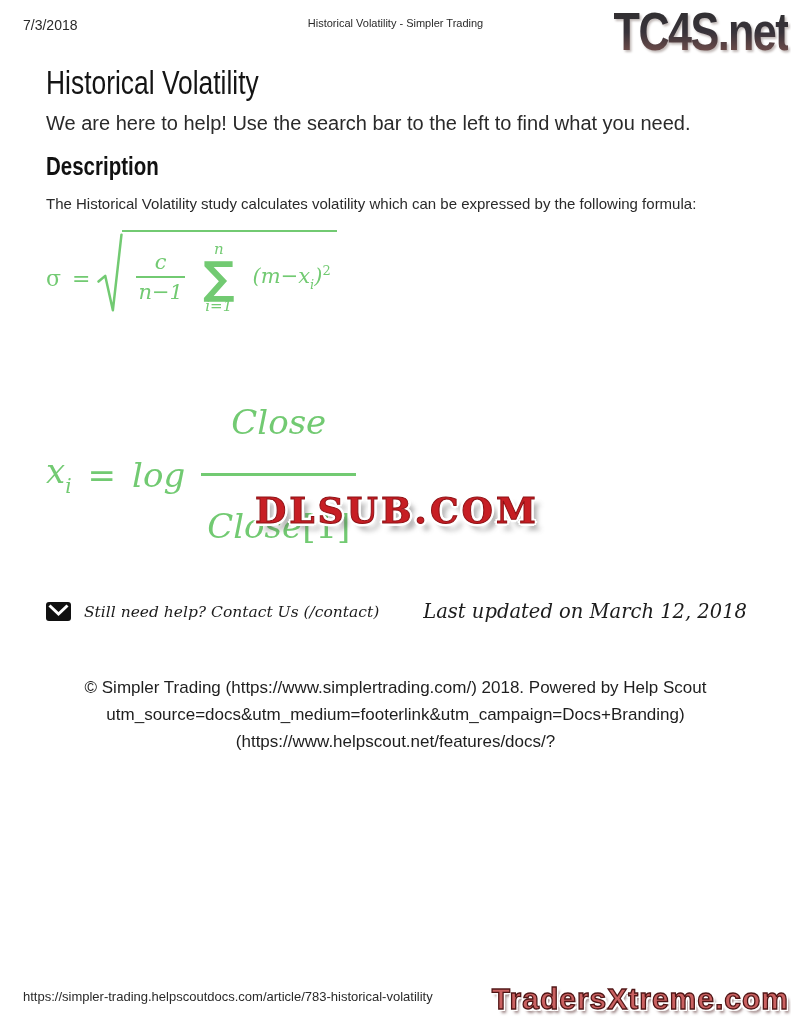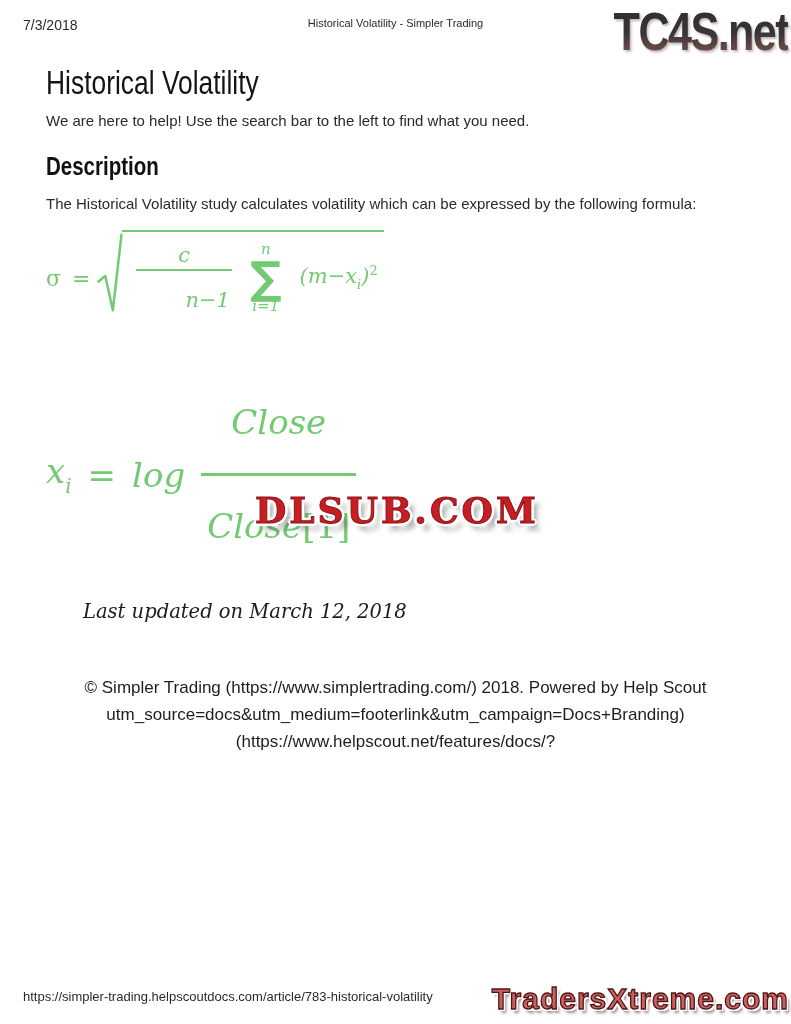--- a/index.html
+++ b/index.html
@@ -39,21 +39,21 @@
 
   
   .h1 {
     position: absolute; top: 64px; left: 46px;
     font-size: 33px; font-weight: 400; color: #141414;
     transform: scaleX(0.8); transform-origin: left center;
     white-space: nowrap;
   }
   .intro {
     position: absolute; top: 112px; left: 46px; right: 40px;
-    font-size: 15px; color: #2a2a2a;
+    font-size: 20px; color: #2a2a2a;
   }
   .h2 {
     position: absolute; top: 152px; left: 46px;
     font-size: 25px; font-weight: 700; color: #111;
     transform: scaleX(0.82); transform-origin: left center;
     white-space: nowrap;
   }
   .para1 {
     position: absolute; top: 195px; left: 46px; right: 40px;
     font-size: 15px; color: #2a2a2a;
@@ -75,21 +75,21 @@
   .f1-radical { display: block; margin-right: -2px; padding-top: 4px; }
   .radicand {
     border-top: 2.5px solid #72ca72;
     display: flex; align-items: center;
     padding: 10px 6px 0 14px; gap: 18px;
     margin-top: 4px;
   }
   .frac { display: inline-flex; flex-direction: column; align-items: center; font-style: italic; font-size: 21px; }
   .frac .num { padding: 0 6px 3px; line-height: 1; }
   .frac .bar { align-self: stretch; height: 2px; background: #72ca72; }
-  .frac .den { padding: 19px 2px 0; line-height: 1; margin-left: 47px; }
+  .frac .den { padding: 4px 2px 0; line-height: 1; }
   .sum { display: inline-flex; flex-direction: column; align-items: center; line-height: 1; }
   .sum .lim { font-style: italic; font-size: 15px; }
   .sum .sym { font-family: "DejaVu Sans", sans-serif; font-size: 44px; line-height: 0.95; font-weight: 600; }
   .term { font-style: italic; font-size: 21px; white-space: nowrap; }
   .term .tsub { font-size: 13px; vertical-align: -6px; }
   .term .tsup { font-size: 13px; vertical-align: 8px; font-style: normal; }
 
   
   .formula2 {
     position: absolute; top: 404px; left: 46px;
@@ -199,20 +199,27 @@
     <span class="frac2">
       <span class="num">Close</span>
       <span class="bar"></span>
       <span class="den"><span>Close</span><span class="roman">[1]</span></span>
     </span>
   </div>
 
   <div class="wm-dlsub">DLSUB.COM</div>
 
   <div class="meta-row">
+    <div class="contact">
+      <svg width="25" height="19" viewBox="0 0 25 19">
+        <rect x="0" y="0" width="25" height="19" rx="3" fill="#111"></rect>
+        <polyline points="3.5,3.5 12.5,12 21.5,3.5" fill="none" stroke="#fff" stroke-width="3"></polyline>
+      </svg>
+      <span class="contact-text">Still need help? Contact Us (/contact)</span>
+    </div>
     <div class="last-updated">Last updated on March 12, 2018</div>
   </div>
 
   <div class="footer">
     <span>© Simpler Trading (https://www.simplertrading.com/) 2018. Powered by Help Scout</span>
     <span>utm_source=docs&amp;utm_medium=footerlink&amp;utm_campaign=Docs+Branding)</span>
     <span>(https://www.helpscout.net/features/docs/?</span>
   </div>
 
   <div class="page-url">https://simpler-trading.helpscoutdocs.com/article/783-historical-volatility</div>

